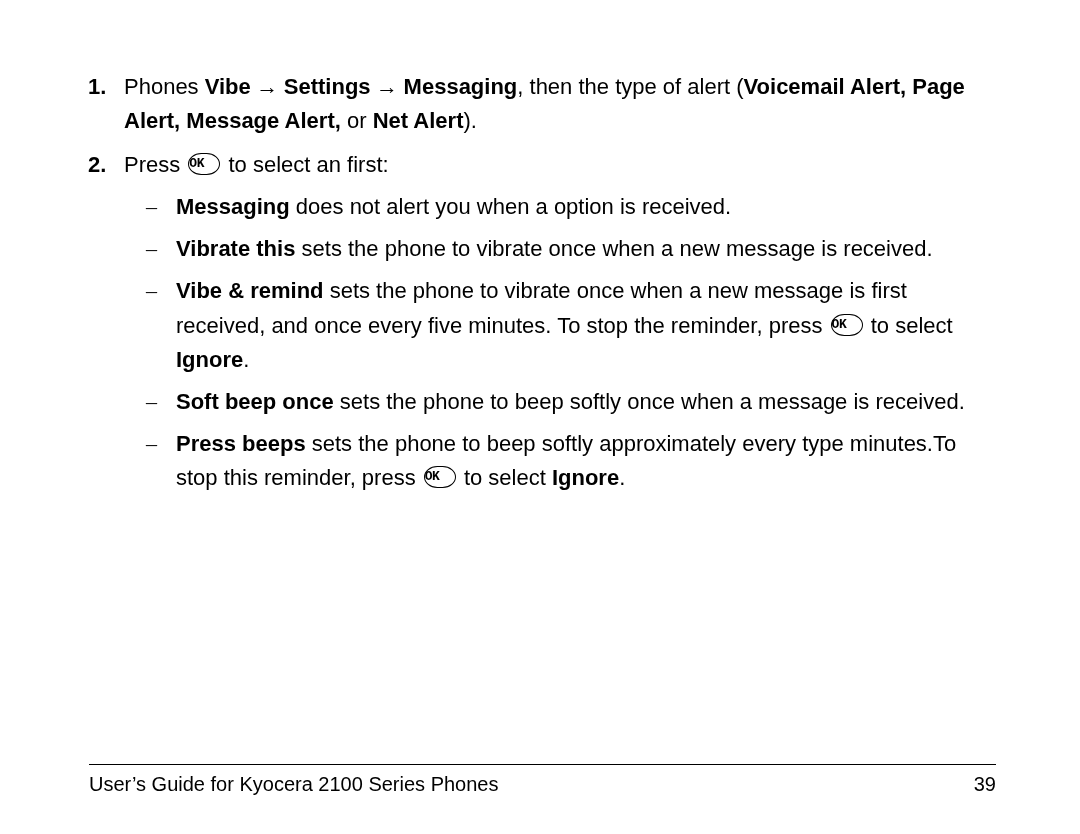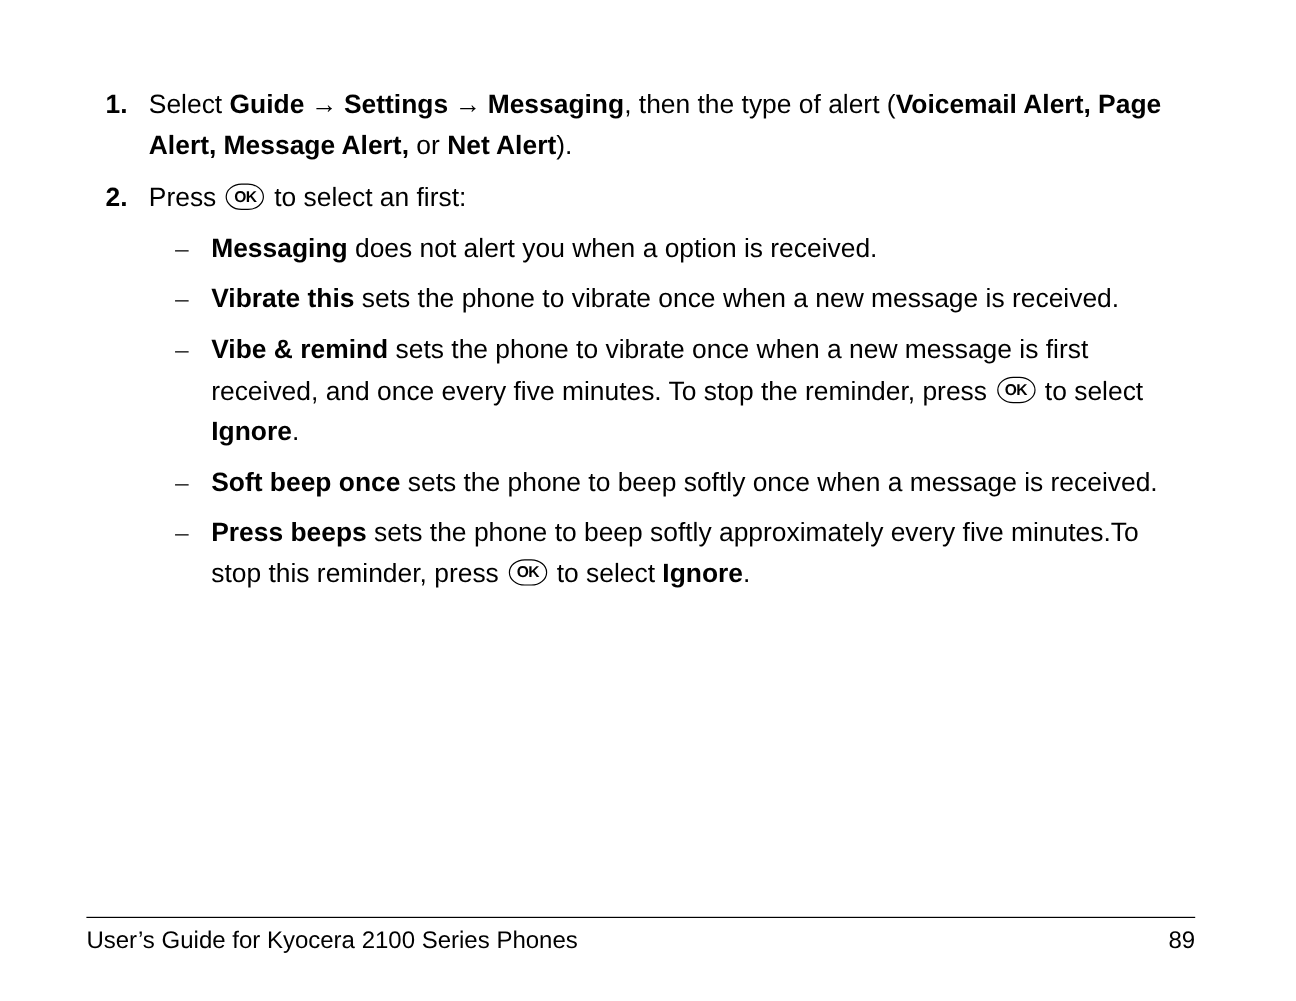--- a/index.html
+++ b/index.html
@@ -59,32 +59,32 @@
     font-family: "Times New Roman", serif;
   }
   .ok-icon {
     display: inline-block;
     vertical-align: middle;
     border: 1.5px solid #000;
     border-radius: 50%/60%;
     width: 30px;
     height: 20px;
     line-height: 20px;
-    text-align: center;
-    font-family: Liberation Sans, sans-serif;
+    text-align: left;
+    font-family: Liberation Mono, monospace;
     font-weight: bold;
     font-size: 13px;
     letter-spacing: -0.5px;
     margin: 0 2px;
     position: relative;
     top: -2px;
   }
   .footer {
     position: absolute;
-    left: 72px;
+    left: 89px;
     right: 84px;
     bottom: 38px;
   }
   .footer-rule {
     border: none;
     border-top: 1px solid #000;
     margin: 0 0 8px 0;
   }
   .footer-row {
     display: flex;
@@ -95,21 +95,21 @@
 </style>
 </head>
 <body>
 
 <div class="page">
   <div class="content">
 
     <div class="num-item">
       <div class="num-marker">1.</div>
       <div class="num-body">
-        <span>Select </span><span class="b">Guide</span><span class="arrow"> → </span><span class="b">Settings</span><span class="arrow"> → </span><span class="b">Messaging</span><span>, then the type of alert (</span><span class="b">Voicemail Alert, Page Alert, Message Alert,</span><span> or </span><span class="b">Net Alert</span><span>).</span>
+        <span>Phones </span><span class="b">Vibe</span><span class="arrow"> → </span><span class="b">Settings</span><span class="arrow"> → </span><span class="b">Messaging</span><span>, then the type of alert (</span><span class="b">Voicemail Alert, Page Alert, Message Alert,</span><span> or </span><span class="b">Net Alert</span><span>).</span>
       </div>
     </div>
 
     <div class="num-item">
       <div class="num-marker">2.</div>
       <div class="num-body">
         <span>Press </span><span class="ok-icon">OK</span><span> to select an first:</span>
 
         <div class="sublist">
 
@@ -137,30 +137,30 @@
           <div class="sub-item">
             <div class="sub-marker">–</div>
             <div class="sub-body">
               <span class="b">Soft beep once</span><span> sets the phone to beep softly once when a message is received.</span>
             </div>
           </div>
 
           <div class="sub-item">
             <div class="sub-marker">–</div>
             <div class="sub-body">
-              <span class="b">Press beeps</span><span> sets the phone to beep softly approximately every five minutes.To stop this reminder, press </span><span class="ok-icon">OK</span><span> to select </span><span class="b">Ignore</span><span>.</span>
+              <span class="b">Press beeps</span><span> sets the phone to beep softly approximately every type minutes.To stop this reminder, press </span><span class="ok-icon">OK</span><span> to select </span><span class="b">Ignore</span><span>.</span>
             </div>
           </div>
 
         </div>
       </div>
     </div>
 
   </div>
 
   <div class="footer">
     <hr class="footer-rule">
     <div class="footer-row">
       <span>User’s Guide for Kyocera 2100 Series Phones</span>
-      <span>89</span>
+      <span>39</span>
     </div>
   </div>
 </div>
 
 </body></html>

